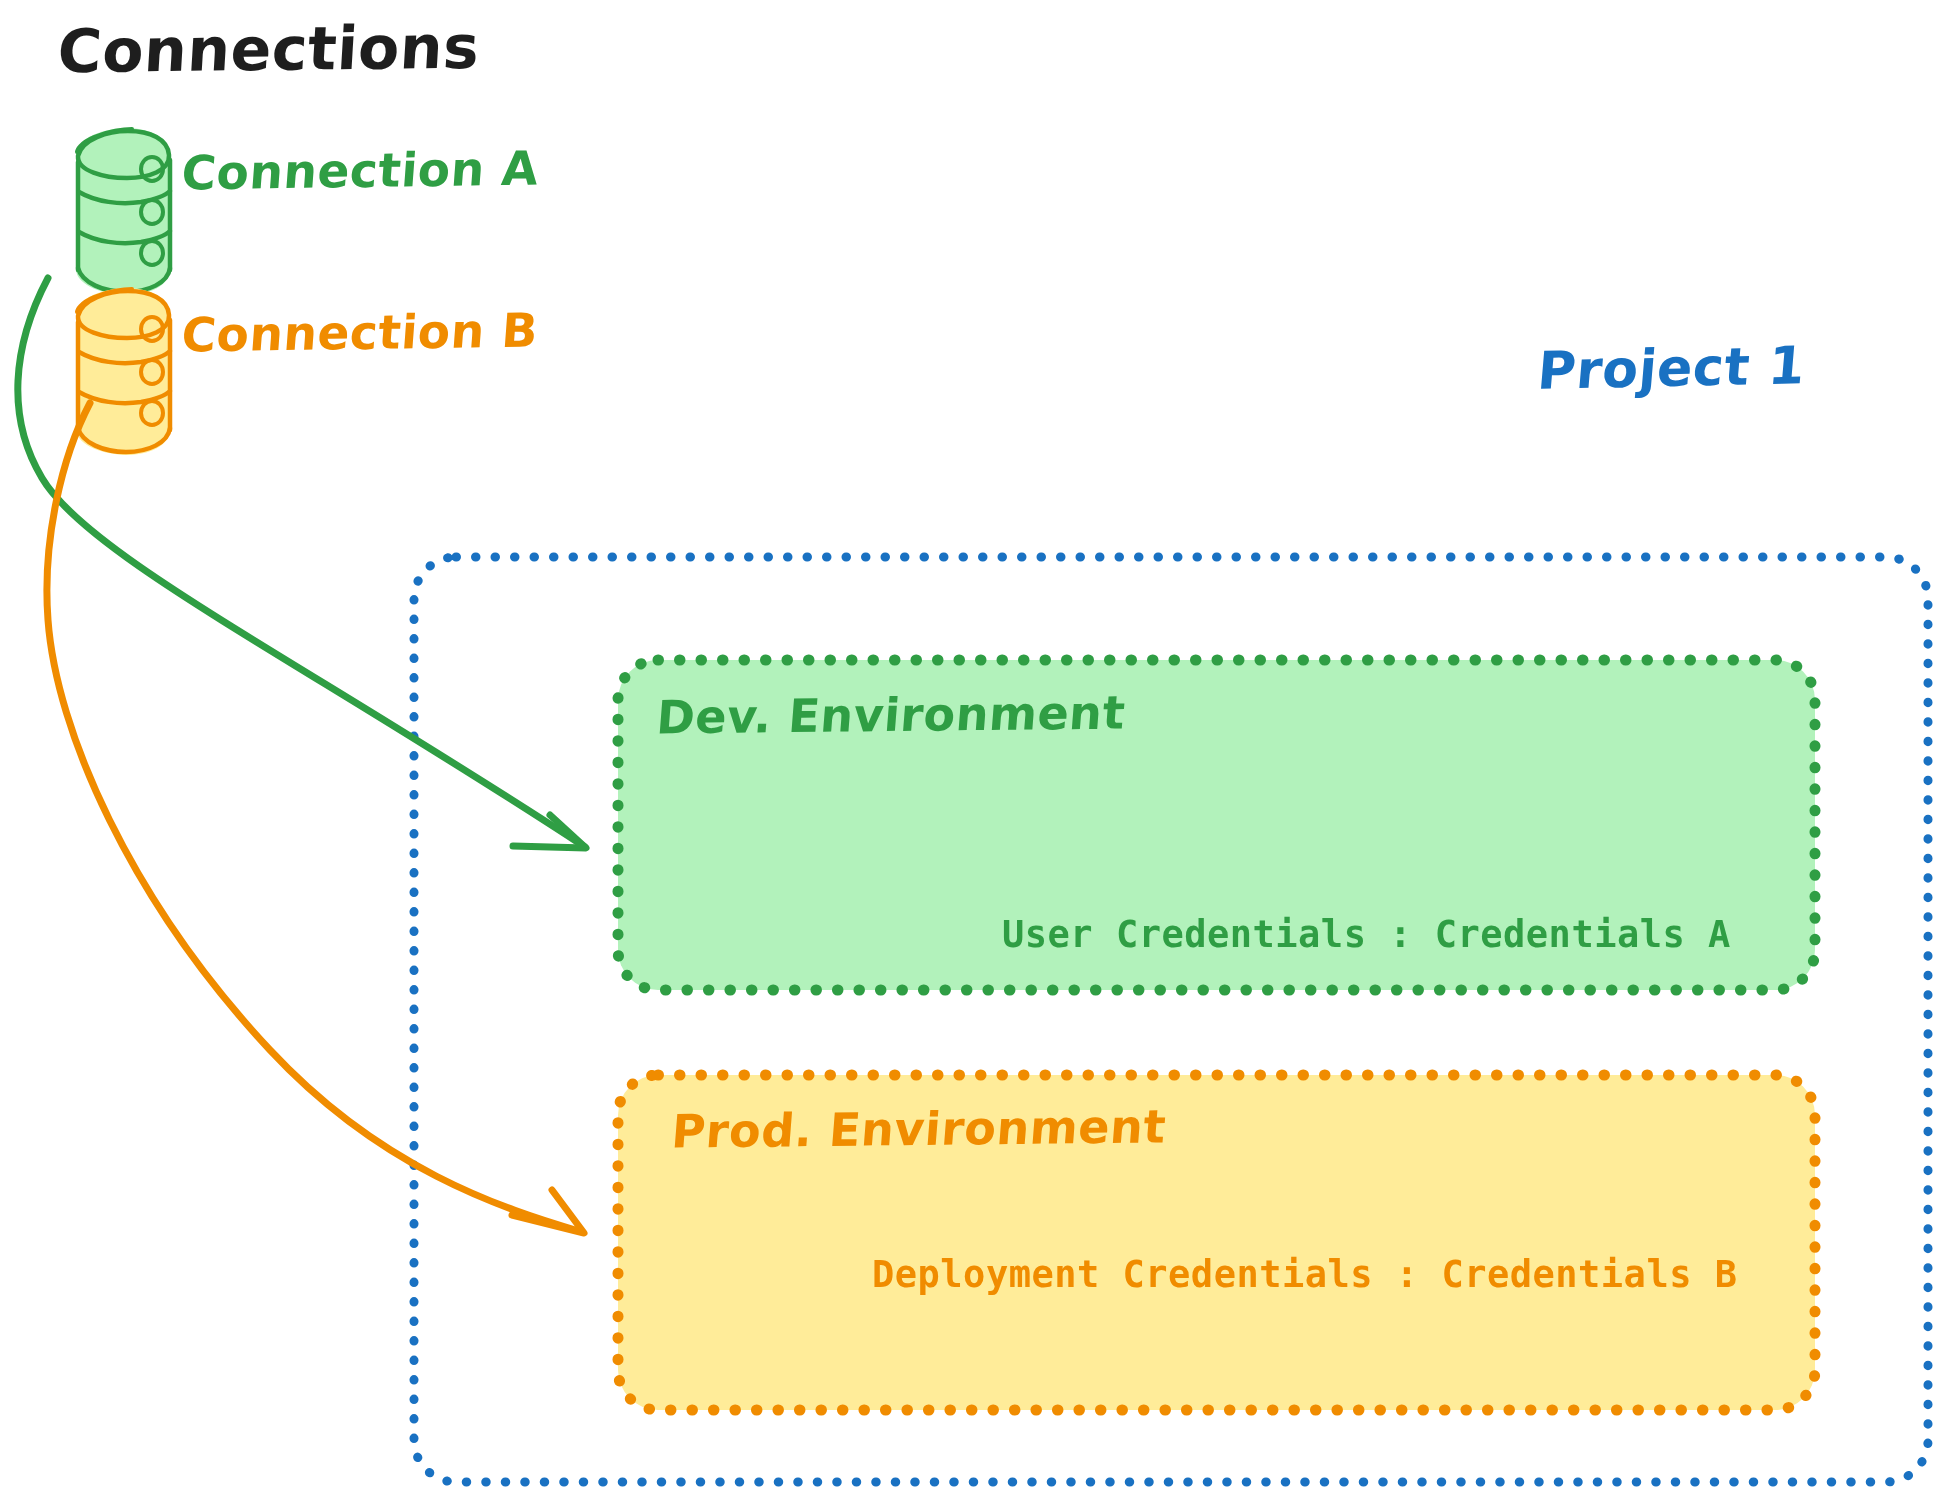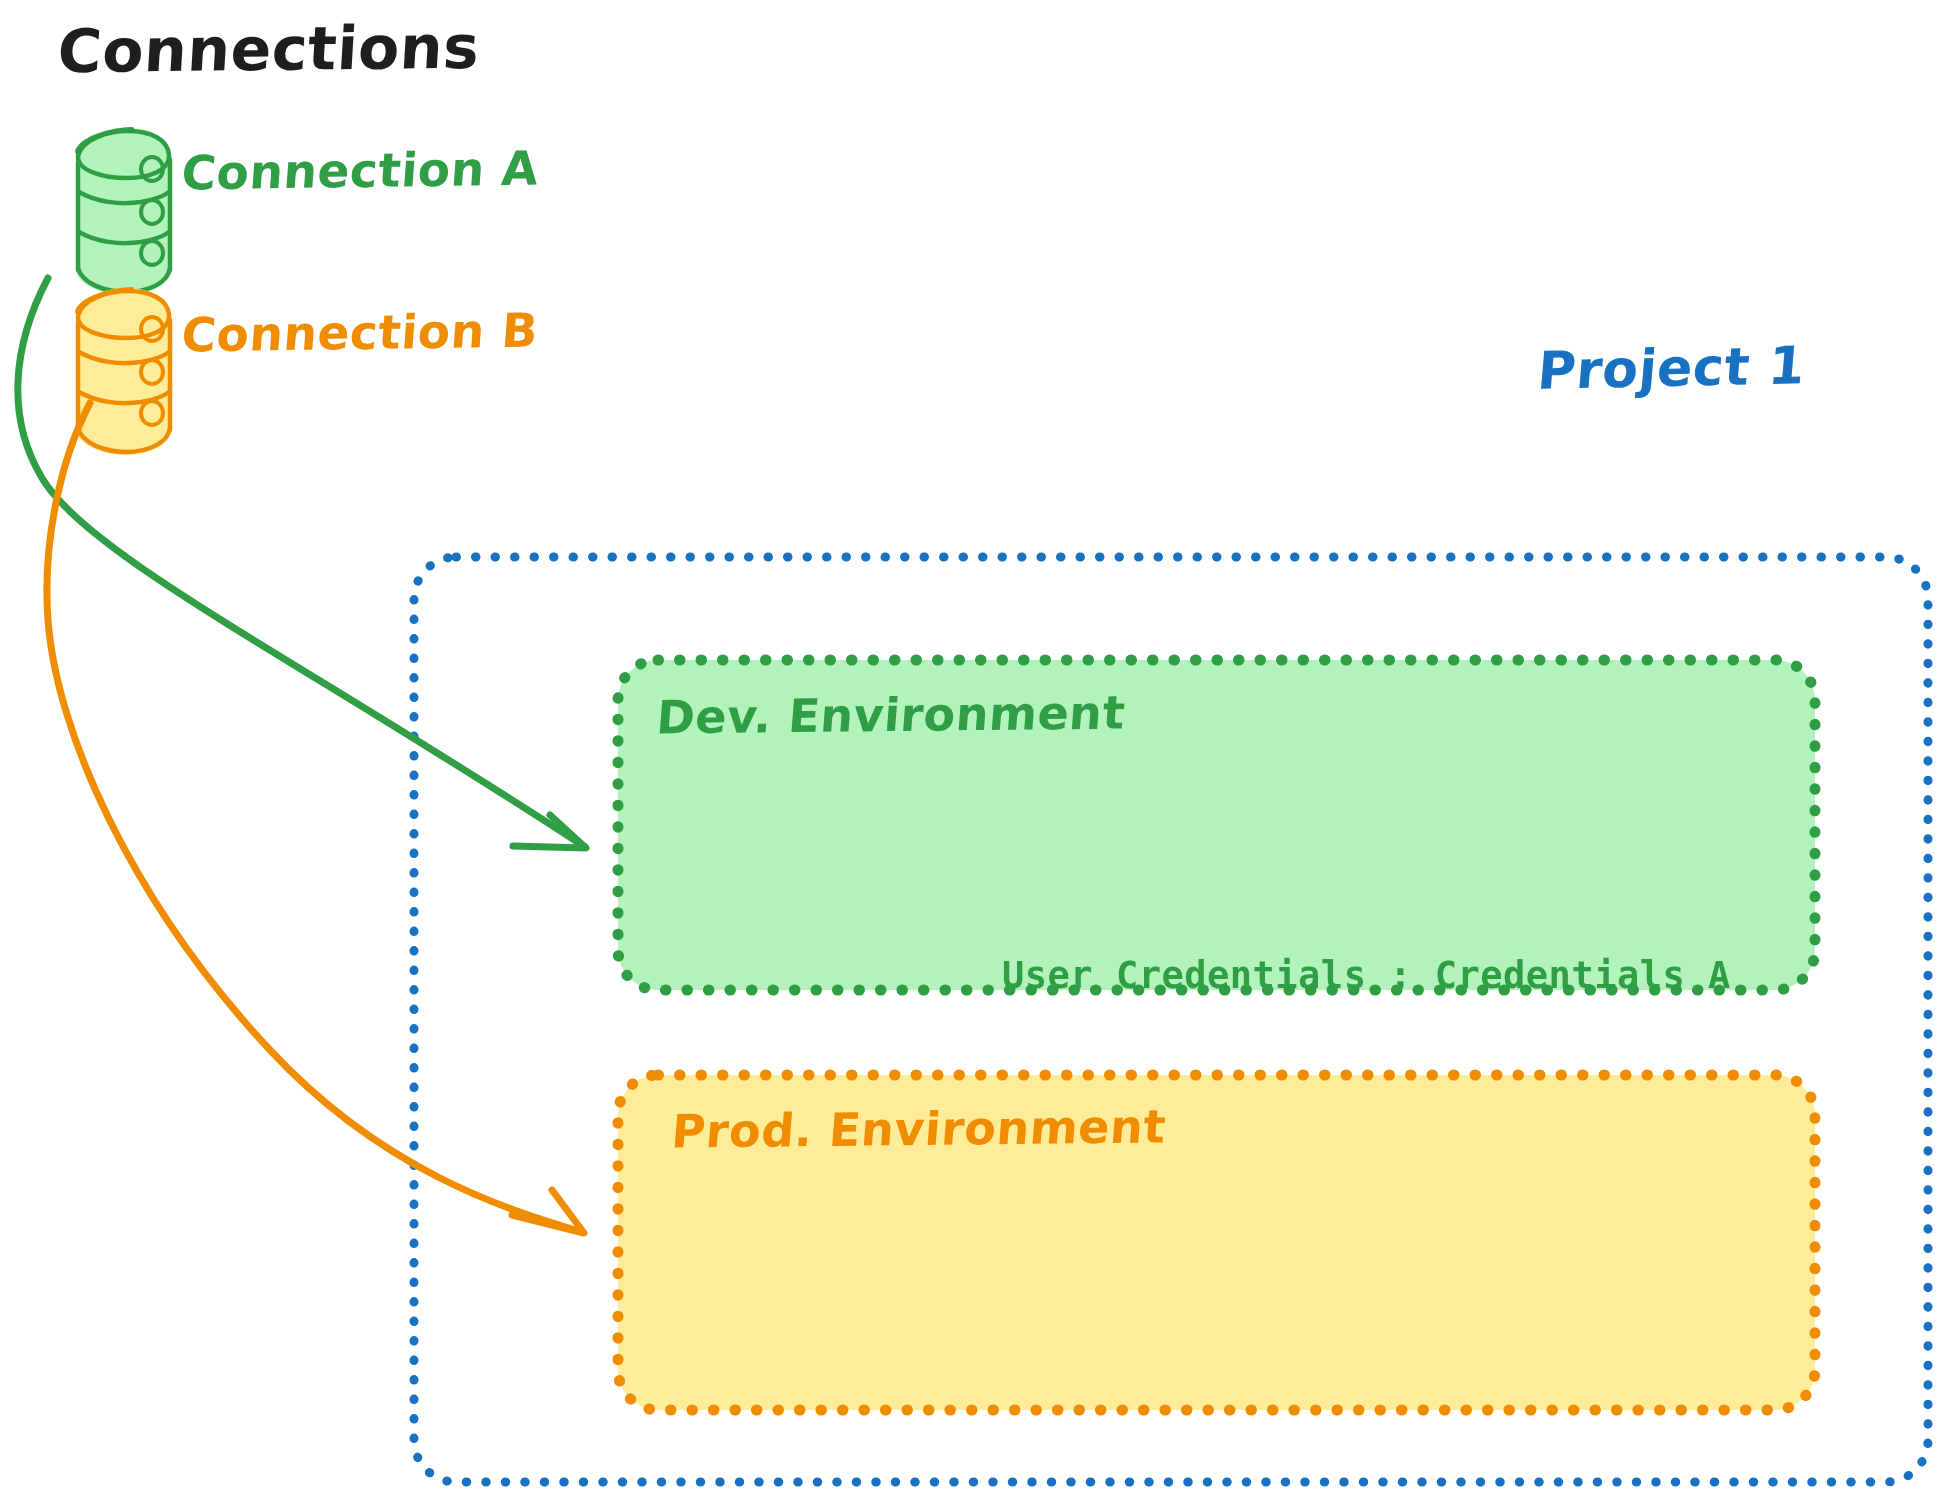--- a/index.html
+++ b/index.html
@@ -79,21 +79,20 @@
     font-size: 46px;
     color: #f08c00;
     transform: skewX(-5deg) rotate(-0.6deg);
   }
   #cred-dev {
     left: 1002px;
     top: 913px;
     font-size: 37px;
     color: #2f9e44;
     letter-spacing: 0.5px;
-    margin-top: 41px;
   }
   #cred-prod {
     left: 872px;
     top: 1253px;
     font-size: 37px;
     color: #f08c00;
     letter-spacing: 0.5px;
   }
   
   .boxfill {
@@ -199,14 +198,15 @@
   <div class="hand" id="label-conn-b">Connection B</div>
 
   <div class="hand" id="label-project">Project 1</div>
 
   <div class="hand" id="label-dev-env">Dev. Environment</div>
 
   <div class="mono" id="cred-dev">User Credentials : Credentials A</div>
 
   <div class="hand" id="label-prod-env">Prod. Environment</div>
 
+  <div class="mono" id="cred-prod">Deployment Credentials : Credentials B</div>
 
 </div>
 
 </body></html>

